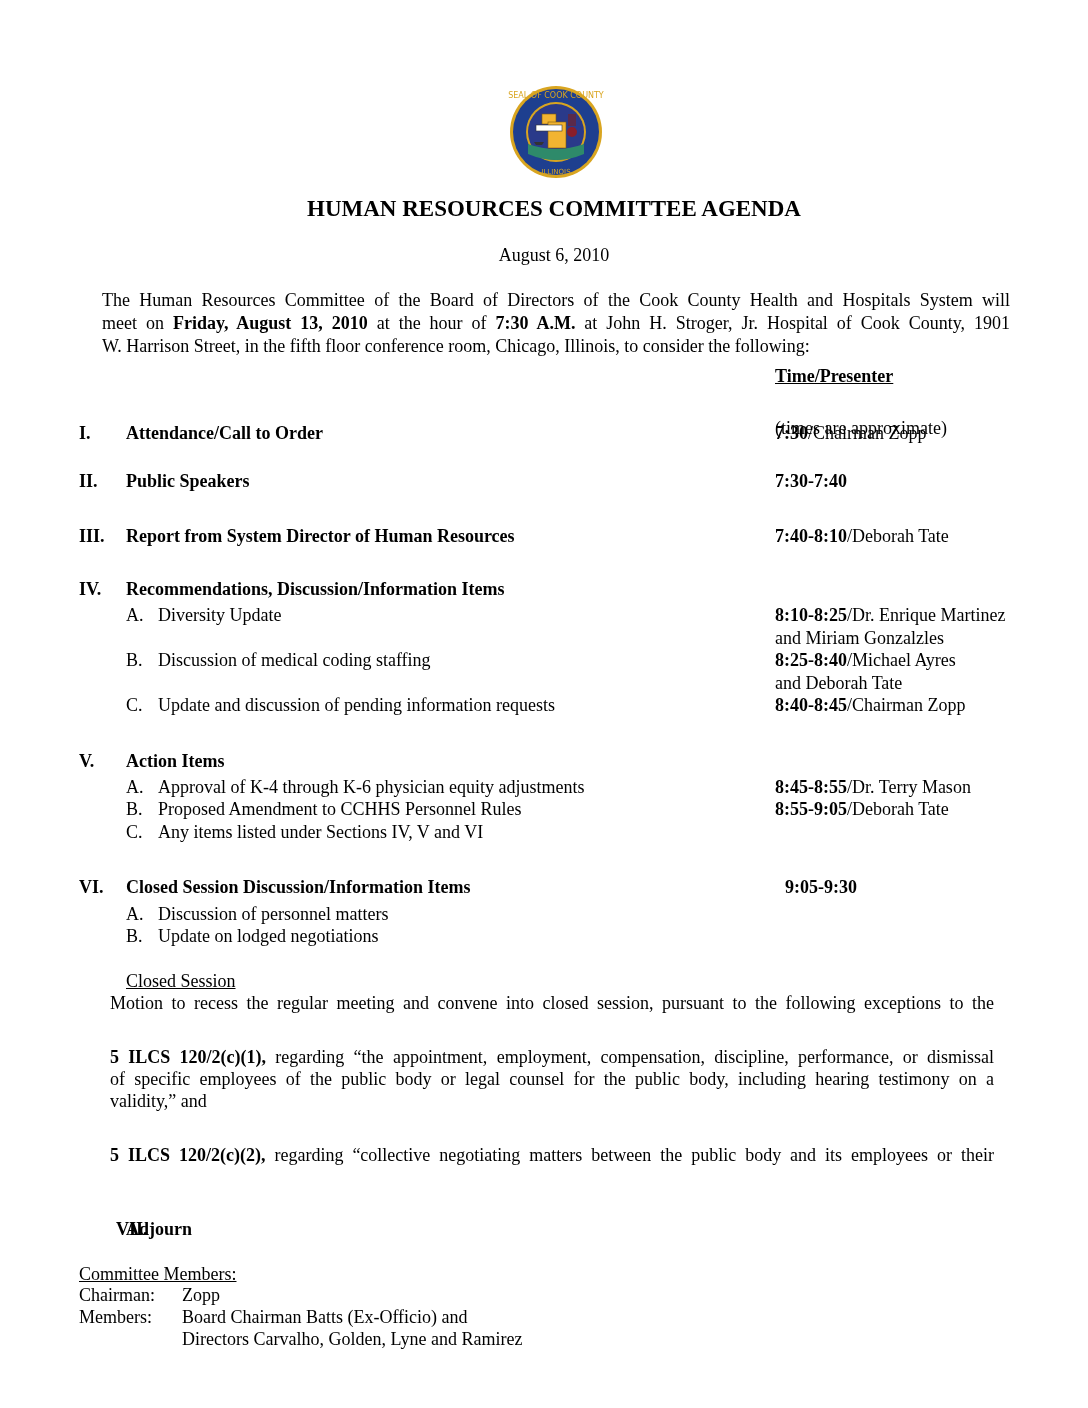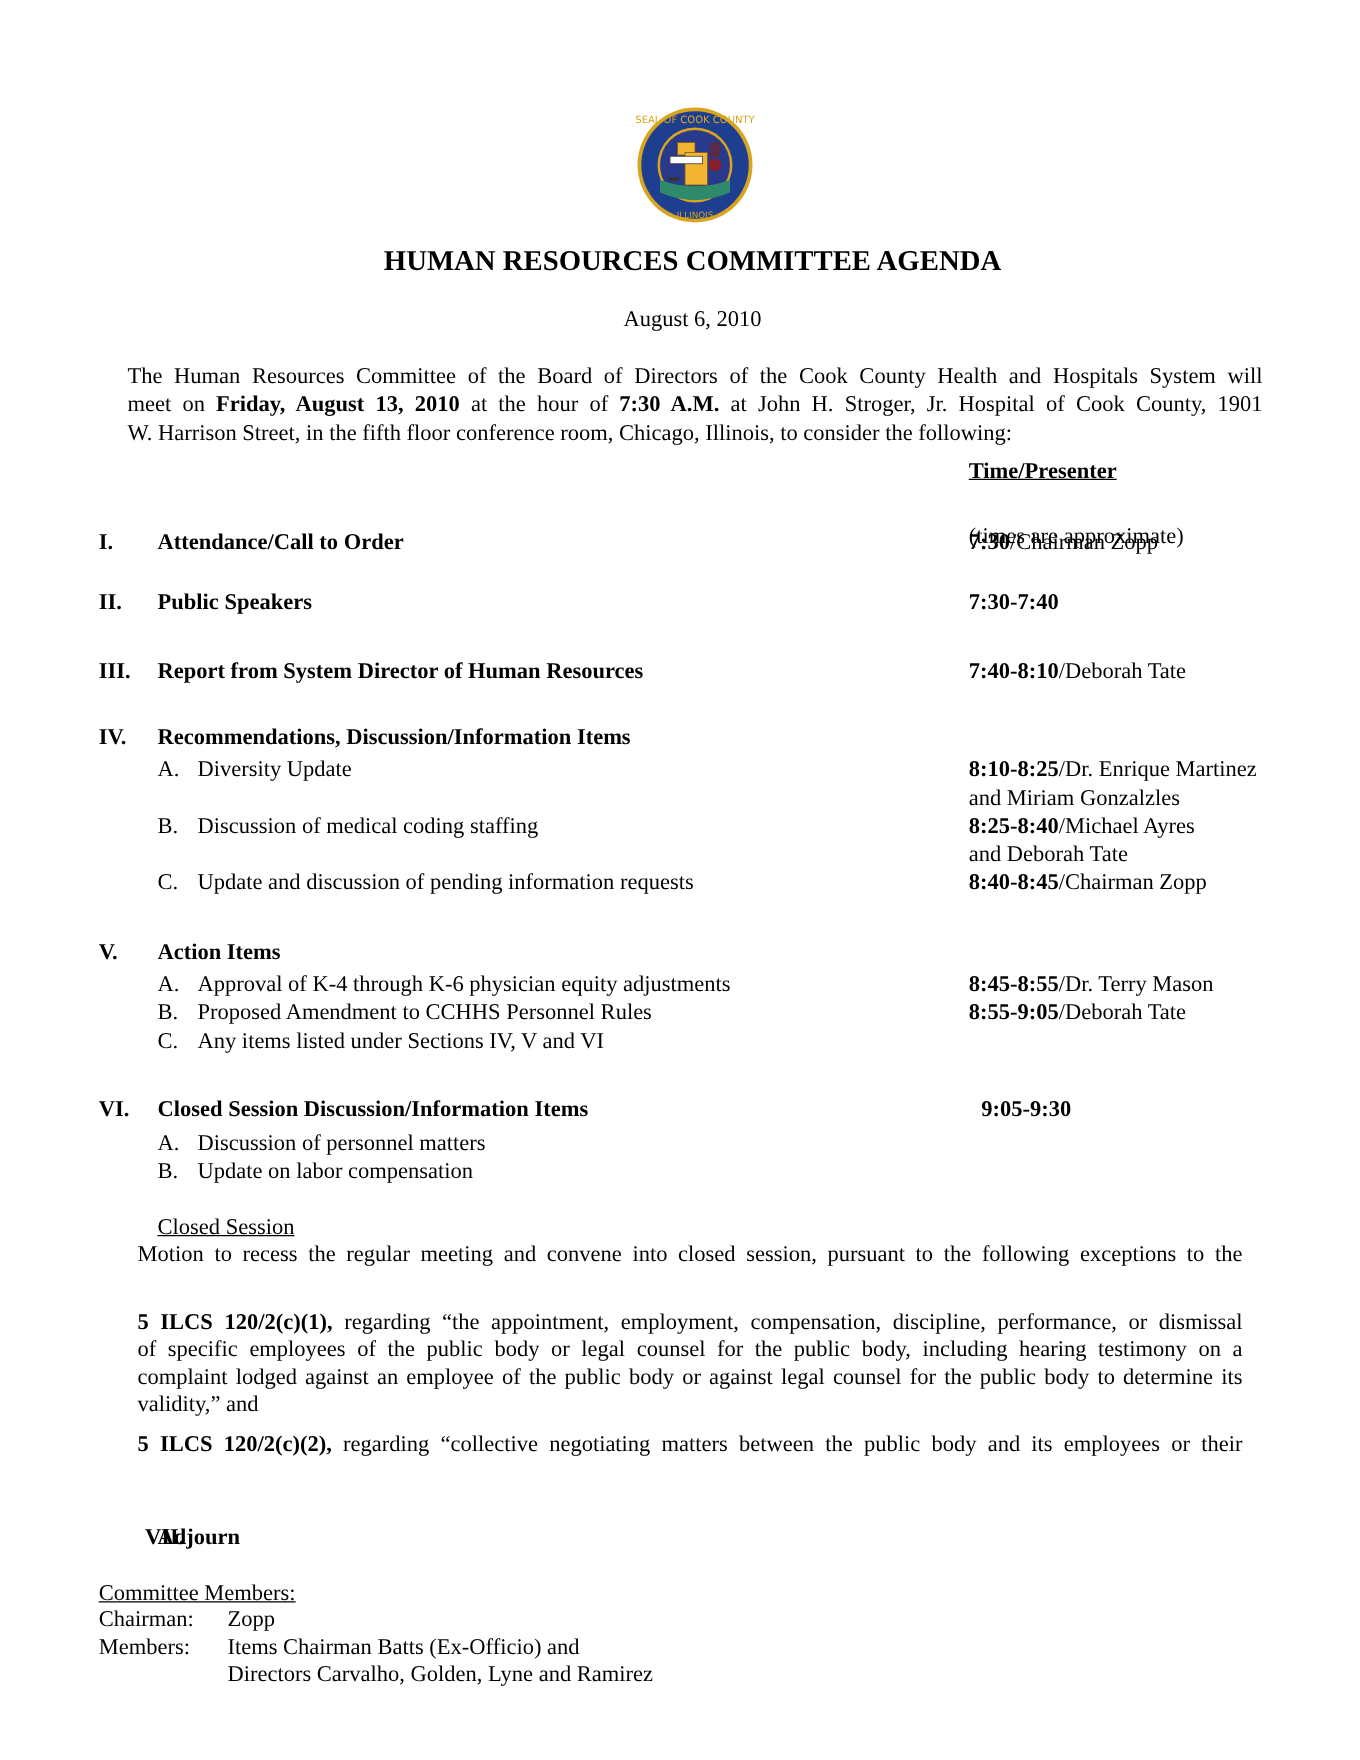--- a/index.html
+++ b/index.html
@@ -98,39 +98,38 @@
 <div class="abs" style="left:126px; top:822px;">C.</div>
 <div class="abs" style="left:158px; top:822px;">Any items listed under Sections IV, V and VI</div>
 
 <div class="abs num" style="left:79px; top:877px;">VI.</div>
 <div class="abs hd" style="left:126px; top:877px;">Closed Session Discussion/Information Items</div>
 <div class="abs" style="left:785px; top:877px;"><b>9:05-9:30</b></div>
 
 <div class="abs" style="left:126px; top:904px;">A.</div>
 <div class="abs" style="left:158px; top:904px;">Discussion of personnel matters</div>
 <div class="abs" style="left:126px; top:926px;">B.</div>
-<div class="abs" style="left:158px; top:926px;">Update on labor compensation</div>
+<div class="abs" style="left:158px; top:926px;">Update on lodged negotiations</div>
 
 <div class="abs u" style="left:126px; top:971px;">Closed Session</div>
 <div class="abs para" style="top:992px;">
   <span class="jl">Motion to recess the regular meeting and convene into closed session, pursuant to the following exceptions to the</span>
 </div>
 
 <div class="abs para" style="top:1046px;">
   <span class="jl"><b>5 ILCS 120/2(c)(1),</b><span> regarding “the appointment, employment, compensation, discipline, performance, or dismissal</span></span>
   <span class="jl">of specific employees of the public body or legal counsel for the public body, including hearing testimony on a</span>
-  <span class="jl">complaint lodged against an employee of the public body or against legal counsel for the public body to determine its</span>
   <span class="jl last">validity,” and</span>
 </div>
 
 <div class="abs para" style="top:1144px;">
   <span class="jl"><b>5 ILCS 120/2(c)(2),</b><span> regarding “collective negotiating matters between the public body and its employees or their</span></span>
 </div>
 
 <div class="abs num" style="left:79px; top:1219px;margin-left:37px;">VII.</div>
 <div class="abs hd" style="left:126px; top:1219px;">Adjourn</div>
 
 <div class="abs u" style="left:79px; top:1264px;">Committee Members:</div>
 <div class="abs" style="left:79px; top:1285px;">Chairman:</div>
 <div class="abs" style="left:182px; top:1285px;">Zopp</div>
 <div class="abs" style="left:79px; top:1307px;">Members:</div>
-<div class="abs" style="left:182px; top:1307px;">Items Chairman Batts (Ex-Officio) and</div>
+<div class="abs" style="left:182px; top:1307px;">Board Chairman Batts (Ex-Officio) and</div>
 <div class="abs" style="left:182px; top:1329px;">Directors Carvalho, Golden, Lyne and Ramirez</div>
 
 </body></html>

